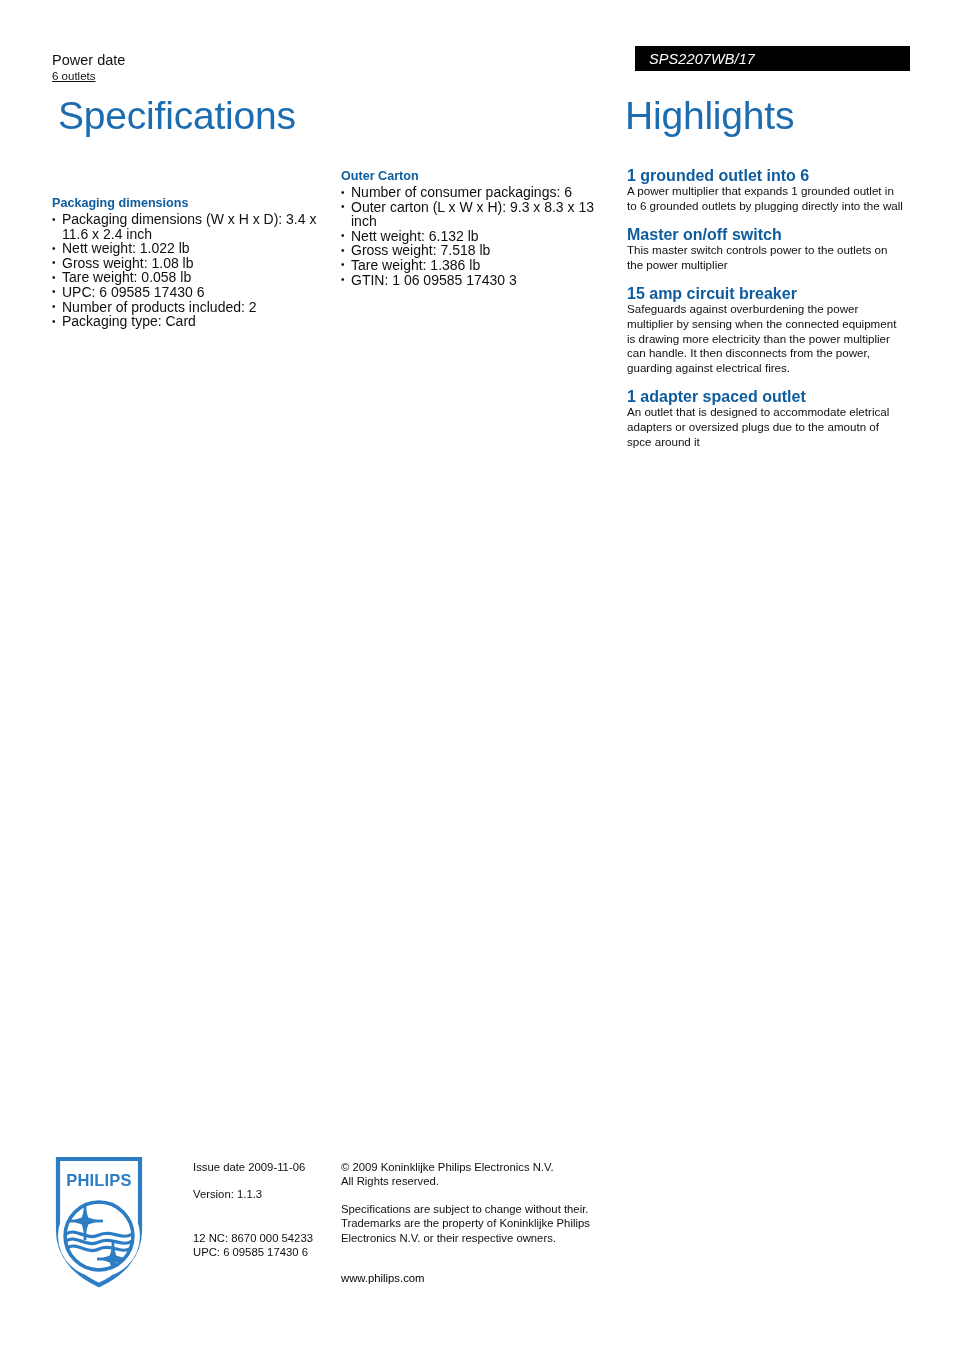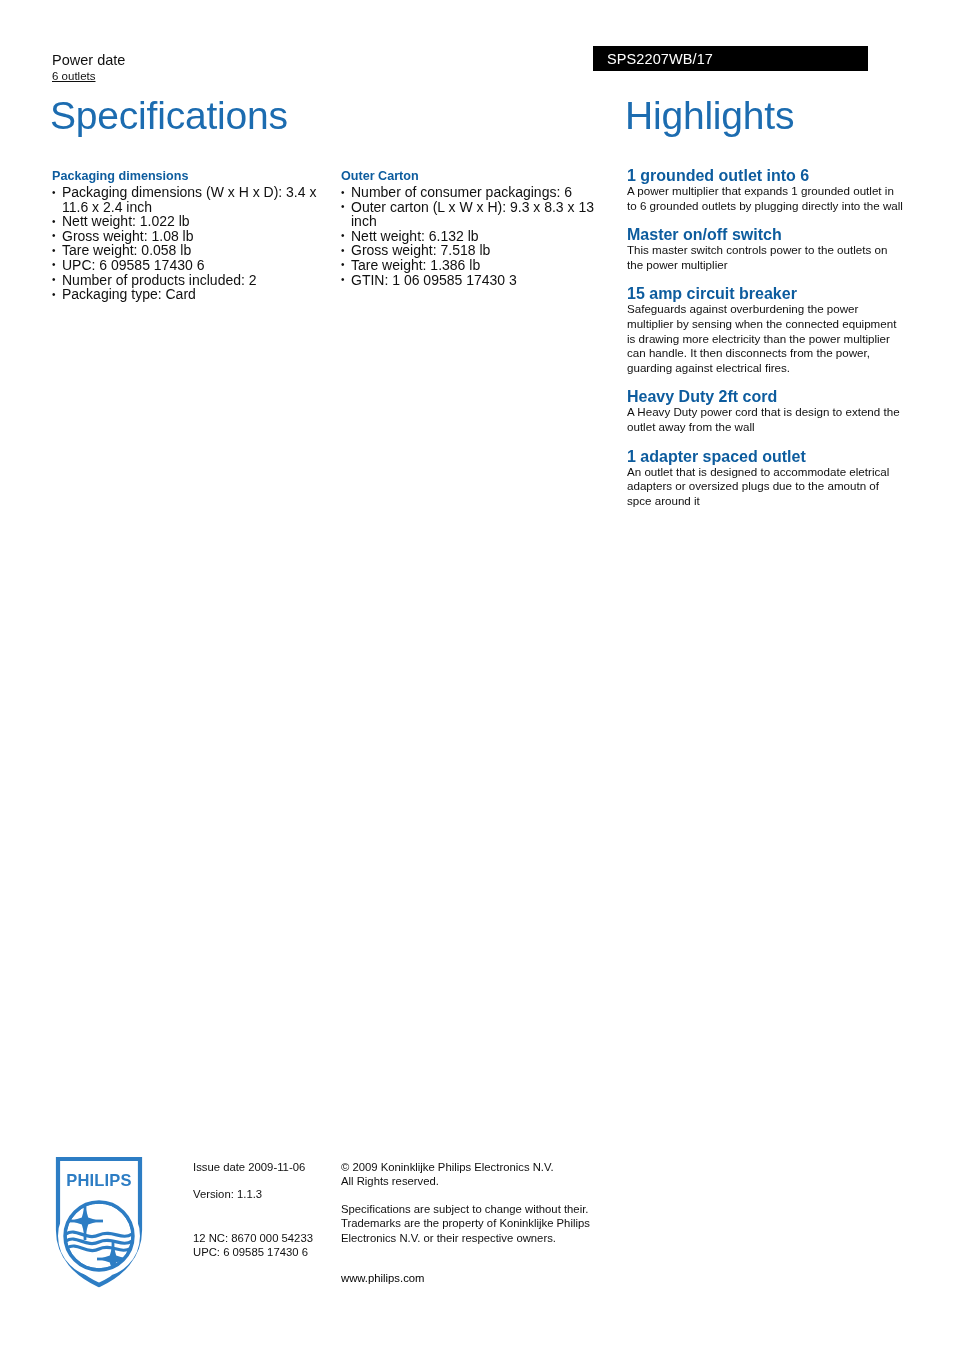--- a/index.html
+++ b/index.html
@@ -35,54 +35,55 @@
   }
   .prod-sub {
     font-size: 11.5px;
     line-height: 15px;
     color: #101010;
     text-decoration: underline;
   }
 
   .code-banner {
     position: absolute;
-    left: 593px;
+    left: 635px;
     top: 46px;
     width: 275px;
     height: 25px;
     background: #000000;
     box-sizing: border-box;
     display: flex;
     align-items: center;
+    font-style: italic;
   }
   .code-banner-text {
     color: #ffffff;
     font-size: 14.5px;
     letter-spacing: 0.1px;
     padding-left: 14px;
   }
 
   
   .big-title {
     position: absolute;
     color: #1c6cb0;
     font-size: 39px;
     font-weight: 400;
     line-height: 44px;
     letter-spacing: -0.2px;
   }
-  .big-title.left  { left: 50px;  top: 94px; }
+  .big-title.left  { left: 58px;  top: 94px; }
   .big-title.right { left: 625px; top: 94px; }
 
   
   .col {
     position: absolute;
     top: 168px;
   }
-  .col-1 { left: 52px;  width: 272px; }
+  .col-1 { left: 52px;  width: 272px; margin-top: 27px; }
   .col-2 { left: 341px; width: 272px; }
   .col-3 { left: 627px; width: 276px; }
 
   .spec-head {
     color: #0d5c9e;
     font-weight: bold;
     font-size: 12.6px;
     line-height: 16px;
     margin: 0 0 1px 0;
   }
@@ -218,24 +219,20 @@
       </div>
       <div class="hl-block">
         <div class="hl-title">Master on/off switch</div>
         <p class="hl-body">This master switch controls power to the outlets on the power multiplier</p>
       </div>
       <div class="hl-block">
         <div class="hl-title">15 amp circuit breaker</div>
         <p class="hl-body">Safeguards against overburdening the power multiplier by sensing when the connected equipment is drawing more electricity than the power multiplier can handle. It then disconnects from the power, guarding against electrical fires.</p>
       </div>
       <div class="hl-block">
-        <div class="hl-title">Heavy Duty 2ft cord</div>
-        <p class="hl-body">A Heavy Duty power cord that is design to extend the outlet away from the wall</p>
-      </div>
-      <div class="hl-block">
         <div class="hl-title">1 adapter spaced outlet</div>
         <p class="hl-body">An outlet that is designed to accommodate eletrical adapters or oversized plugs due to the amoutn of spce around it</p>
       </div>
     </div>
 
   <div class="footer">
 
     <div class="footer-logo">
       <svg viewBox="0 0 88 132" width="88" height="132" aria-hidden="true">
 

